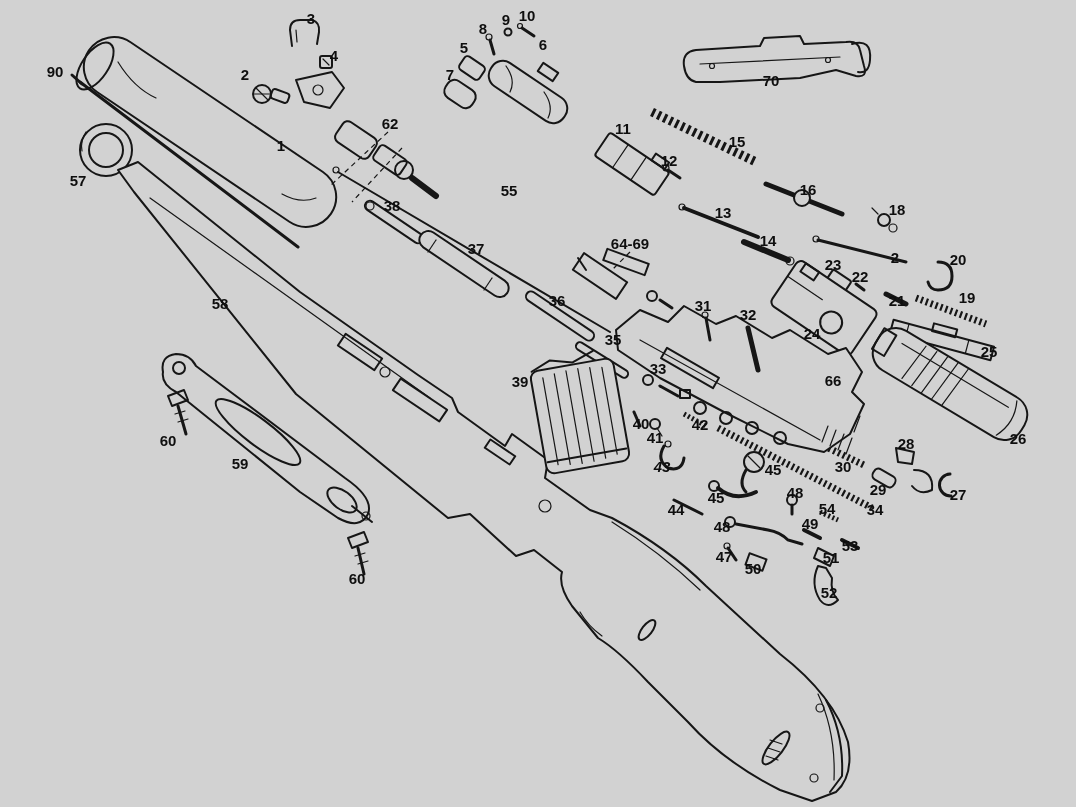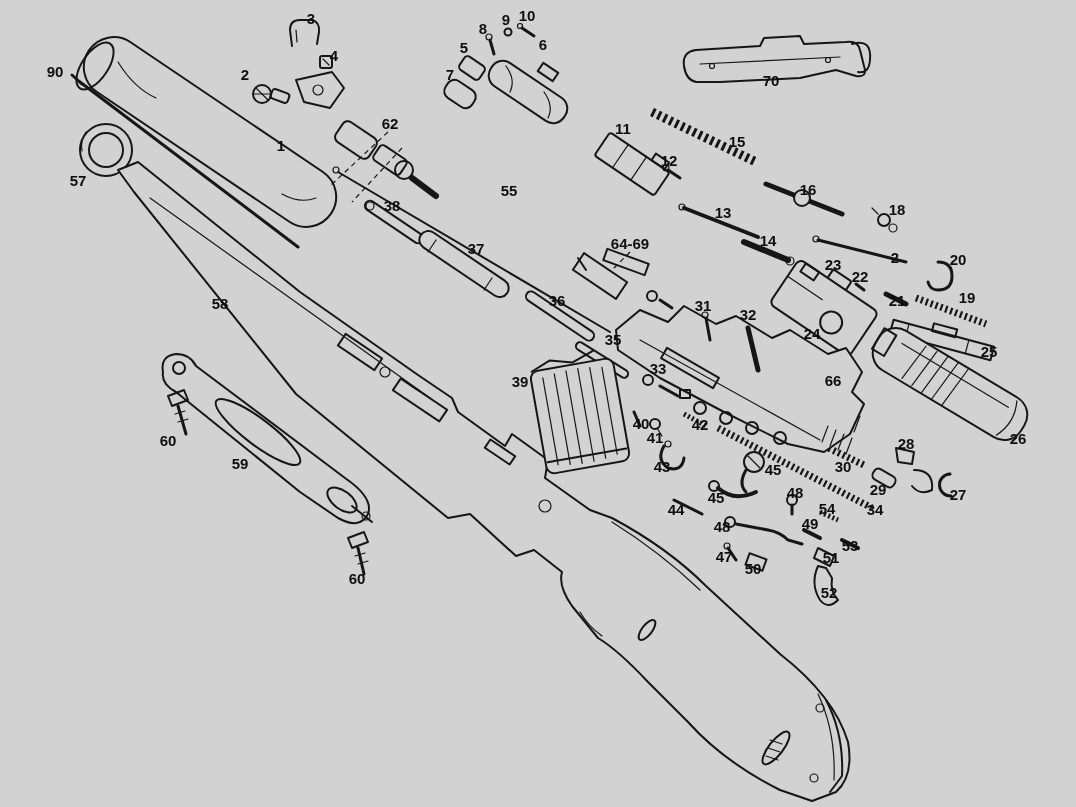--- a/index.html
+++ b/index.html
@@ -446,21 +446,21 @@
       <span class="part-label u" style="left: 833px; top: 380px;">66</span>
       <span class="part-label" style="left: 641px; top: 423px;">40</span>
       <span class="part-label" style="left: 655px; top: 437px;">41</span>
       <span class="part-label" style="left: 700px; top: 424px;">42</span>
       <span class="part-label" style="left: 1018px; top: 438px;">26</span>
       <span class="part-label" style="left: 906px; top: 443px;">28</span>
       <span class="part-label" style="left: 168px; top: 440px;">60</span>
       <span class="part-label" style="left: 843px; top: 466px;">30</span>
       <span class="part-label" style="left: 878px; top: 489px;">29</span>
       <span class="part-label" style="left: 958px; top: 494px;">27</span>
-      <span class="part-label" style="left: 662px; top: 466px;">43</span>
+      <span class="part-label" style="left: 662px; top: 466px; font-style: italic;">43</span>
       <span class="part-label" style="left: 773px; top: 469px;">45</span>
       <span class="part-label" style="left: 240px; top: 463px;">59</span>
       <span class="part-label" style="left: 716px; top: 497px;">45</span>
       <span class="part-label" style="left: 795px; top: 492px;">48</span>
       <span class="part-label" style="left: 827px; top: 508px;">54</span>
       <span class="part-label" style="left: 676px; top: 509px;">44</span>
       <span class="part-label" style="left: 875px; top: 509px;">34</span>
       <span class="part-label" style="left: 722px; top: 526px;">48</span>
       <span class="part-label" style="left: 810px; top: 523px;">49</span>
       <span class="part-label" style="left: 850px; top: 545px;">53</span>

